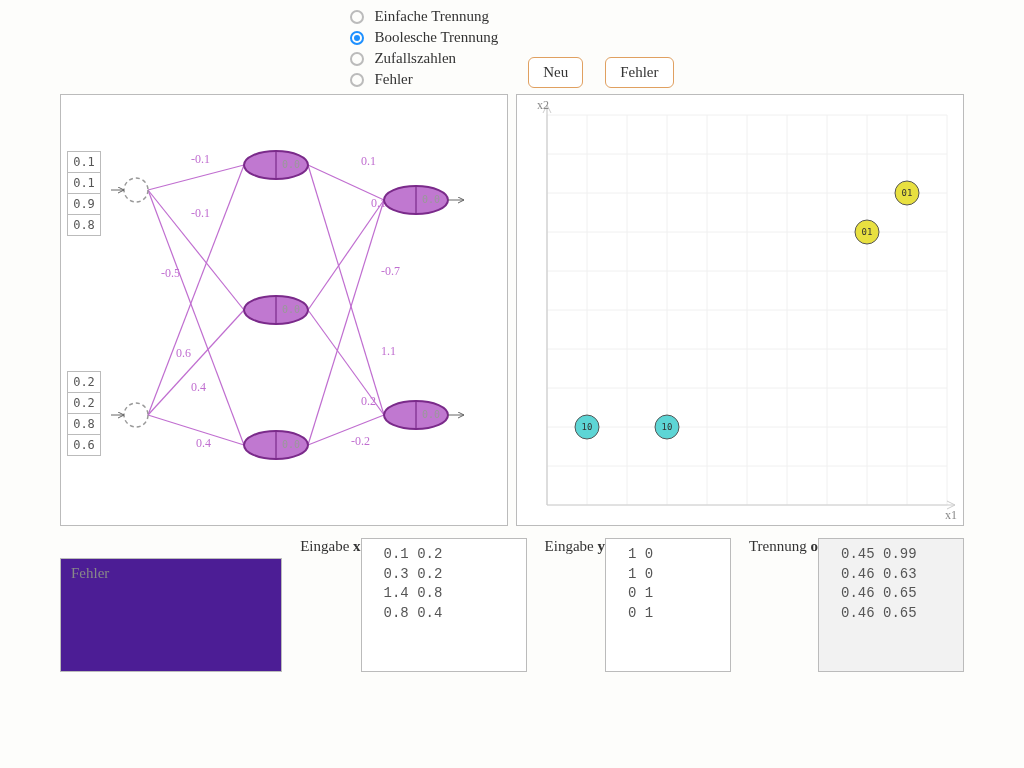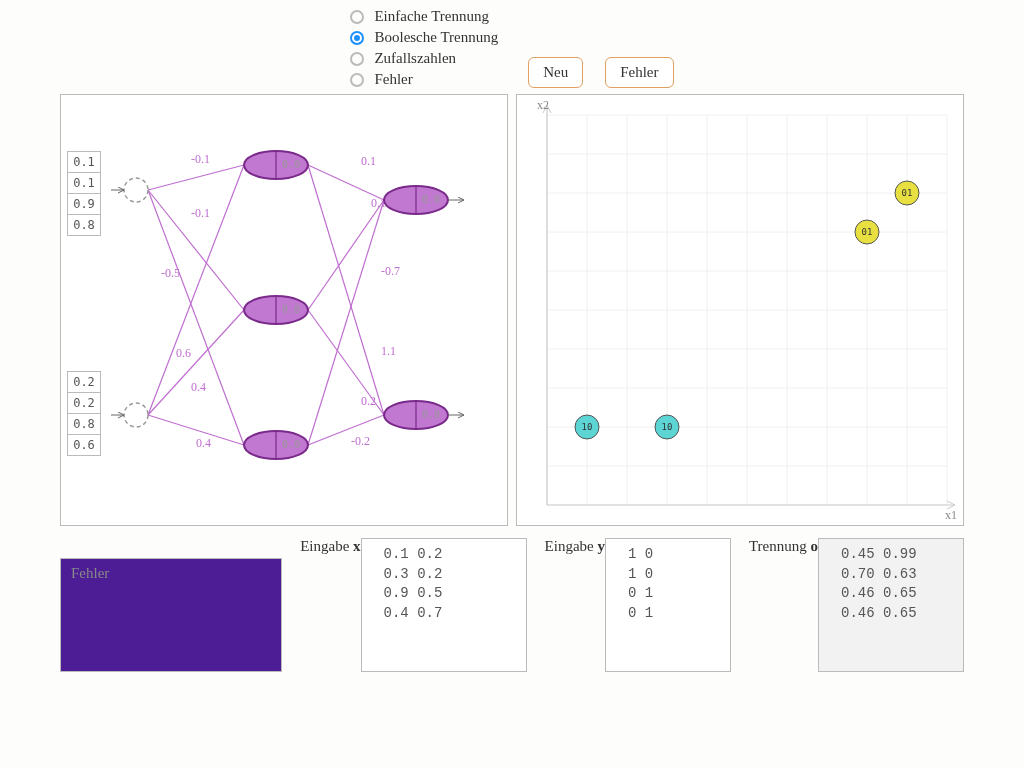--- a/index.html
+++ b/index.html
@@ -227,23 +227,23 @@
 </div>
 
 <div class="bottom">
   <div class="fehler">
     <div class="fehler-box">
       <span>Fehler</span>
     </div>
   </div>
   <div class="datacol">
     <div class="hdr"><span>Eingabe </span><b>x</b></div>
-    <div class="databox" id="box-eingabe" style="min-width: 120px;"><span class="row">0.1 0.2</span><span class="row">0.3 0.2</span><span class="row">0.9 0.5</span><span class="row">0.4 0.7</span></div>
+    <div class="databox" id="box-eingabe" style="min-width: 120px;"><span class="row">0.1 0.2</span><span class="row">0.3 0.2</span><span class="row">1.4 0.8</span><span class="row">0.8 0.4</span></div>
   </div>
   <div class="datacol">
     <div class="hdr"><span>Eingabe </span><b>y</b></div>
     <div class="databox" id="box-vorgabe" style="min-width: 80px;"><span class="row">1 0</span><span class="row">1 0</span><span class="row">0 1</span><span class="row">0 1</span></div>
   </div>
   <div class="datacol">
     <div class="hdr"><span>Trennung </span><b>o</b></div>
-    <div class="databox output" id="box-ausgabe" style="min-width: 100px;"><span class="row">0.45 0.99</span><span class="row">0.70 0.63</span><span class="row">0.46 0.65</span><span class="row">0.46 0.65</span></div>
+    <div class="databox output" id="box-ausgabe" style="min-width: 100px;"><span class="row">0.45 0.99</span><span class="row">0.46 0.63</span><span class="row">0.46 0.65</span><span class="row">0.46 0.65</span></div>
   </div>
 </div>
 
 </body></html>

